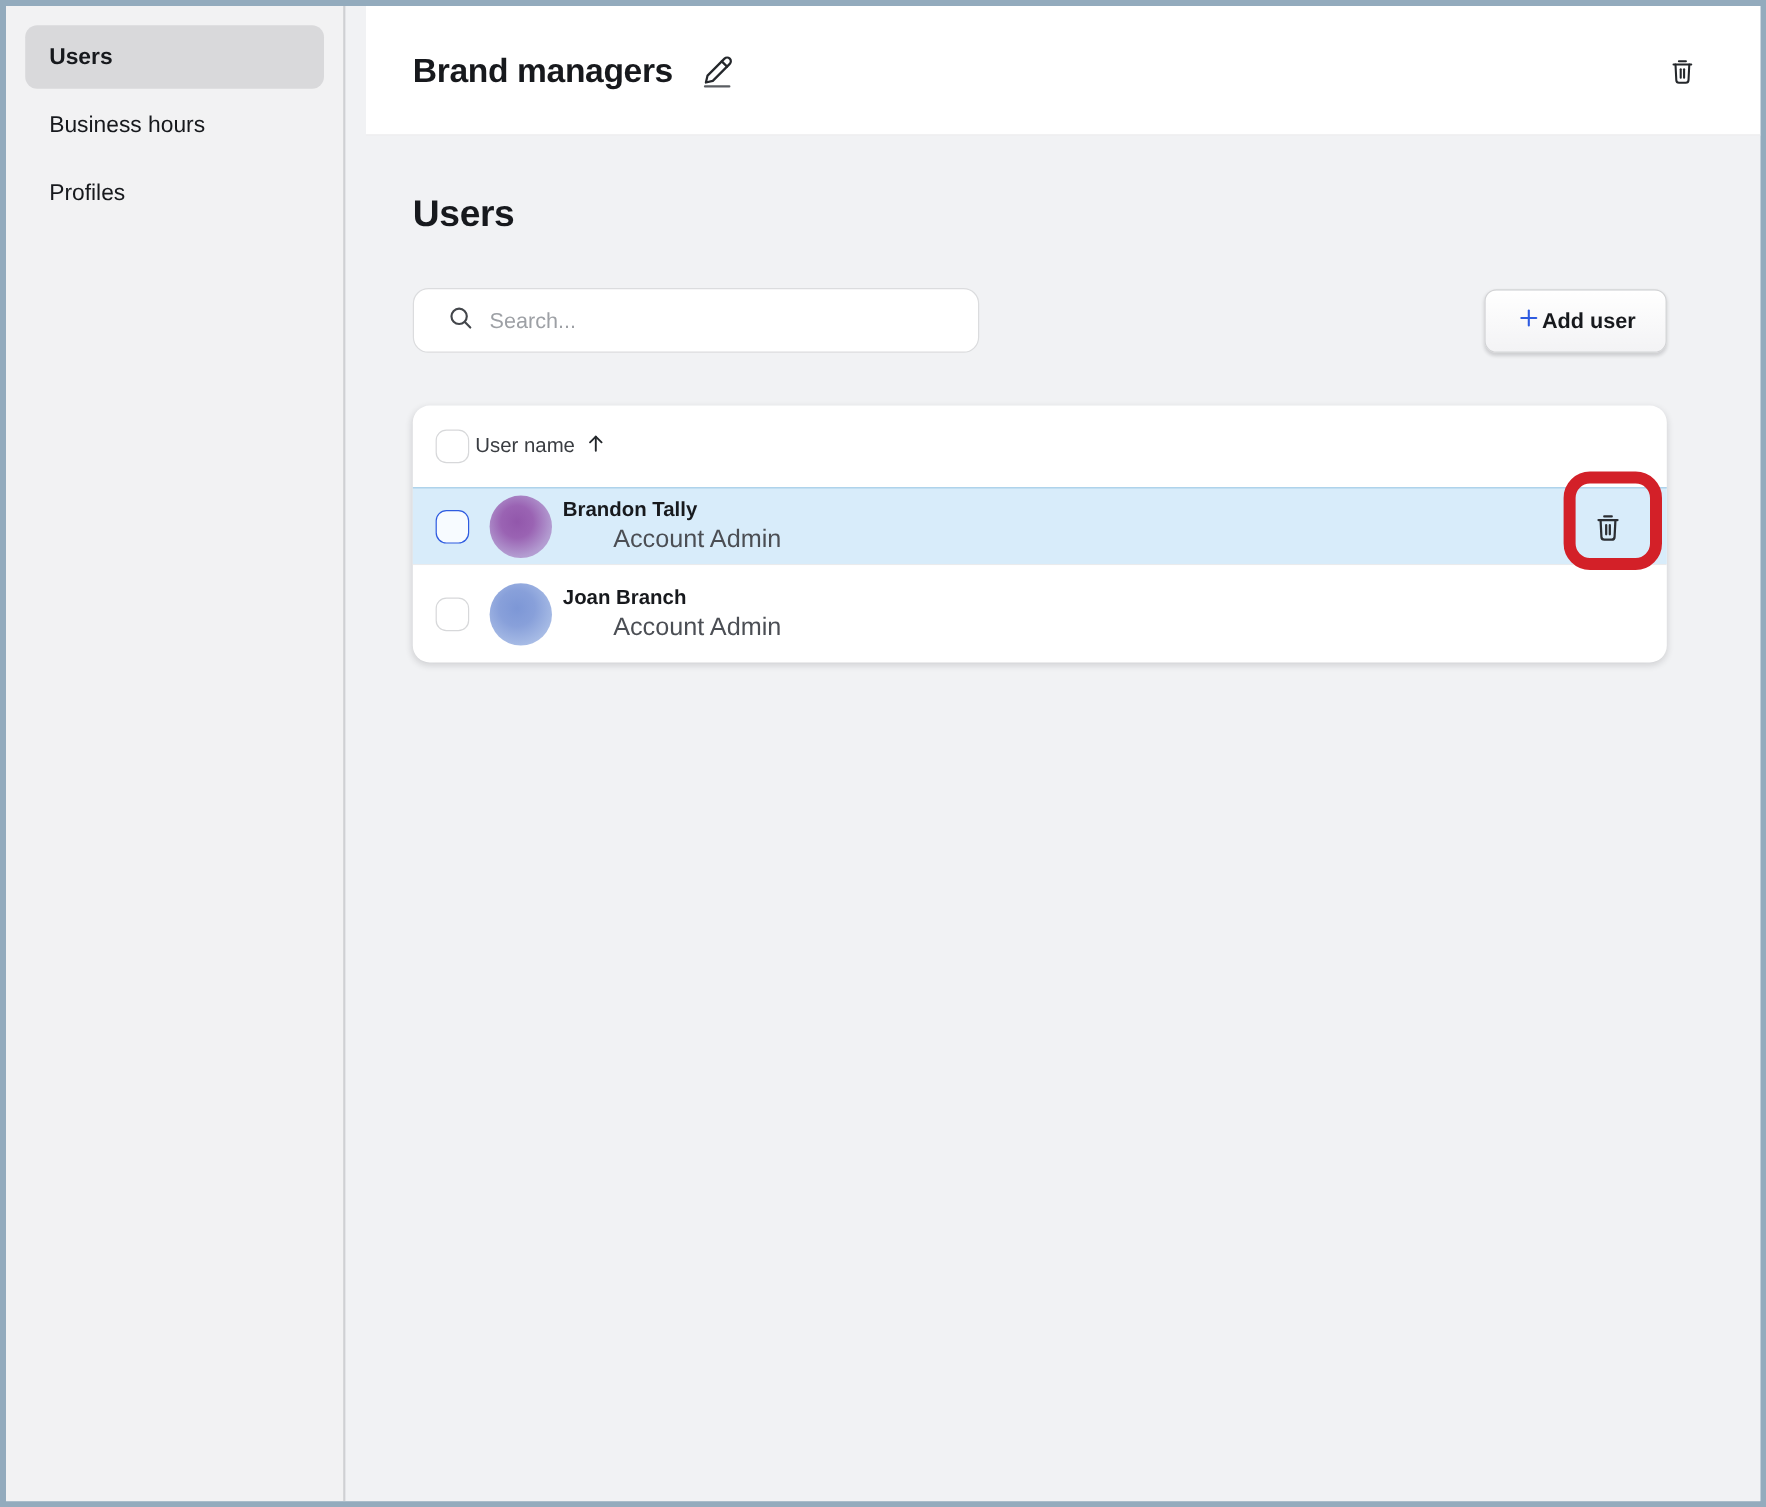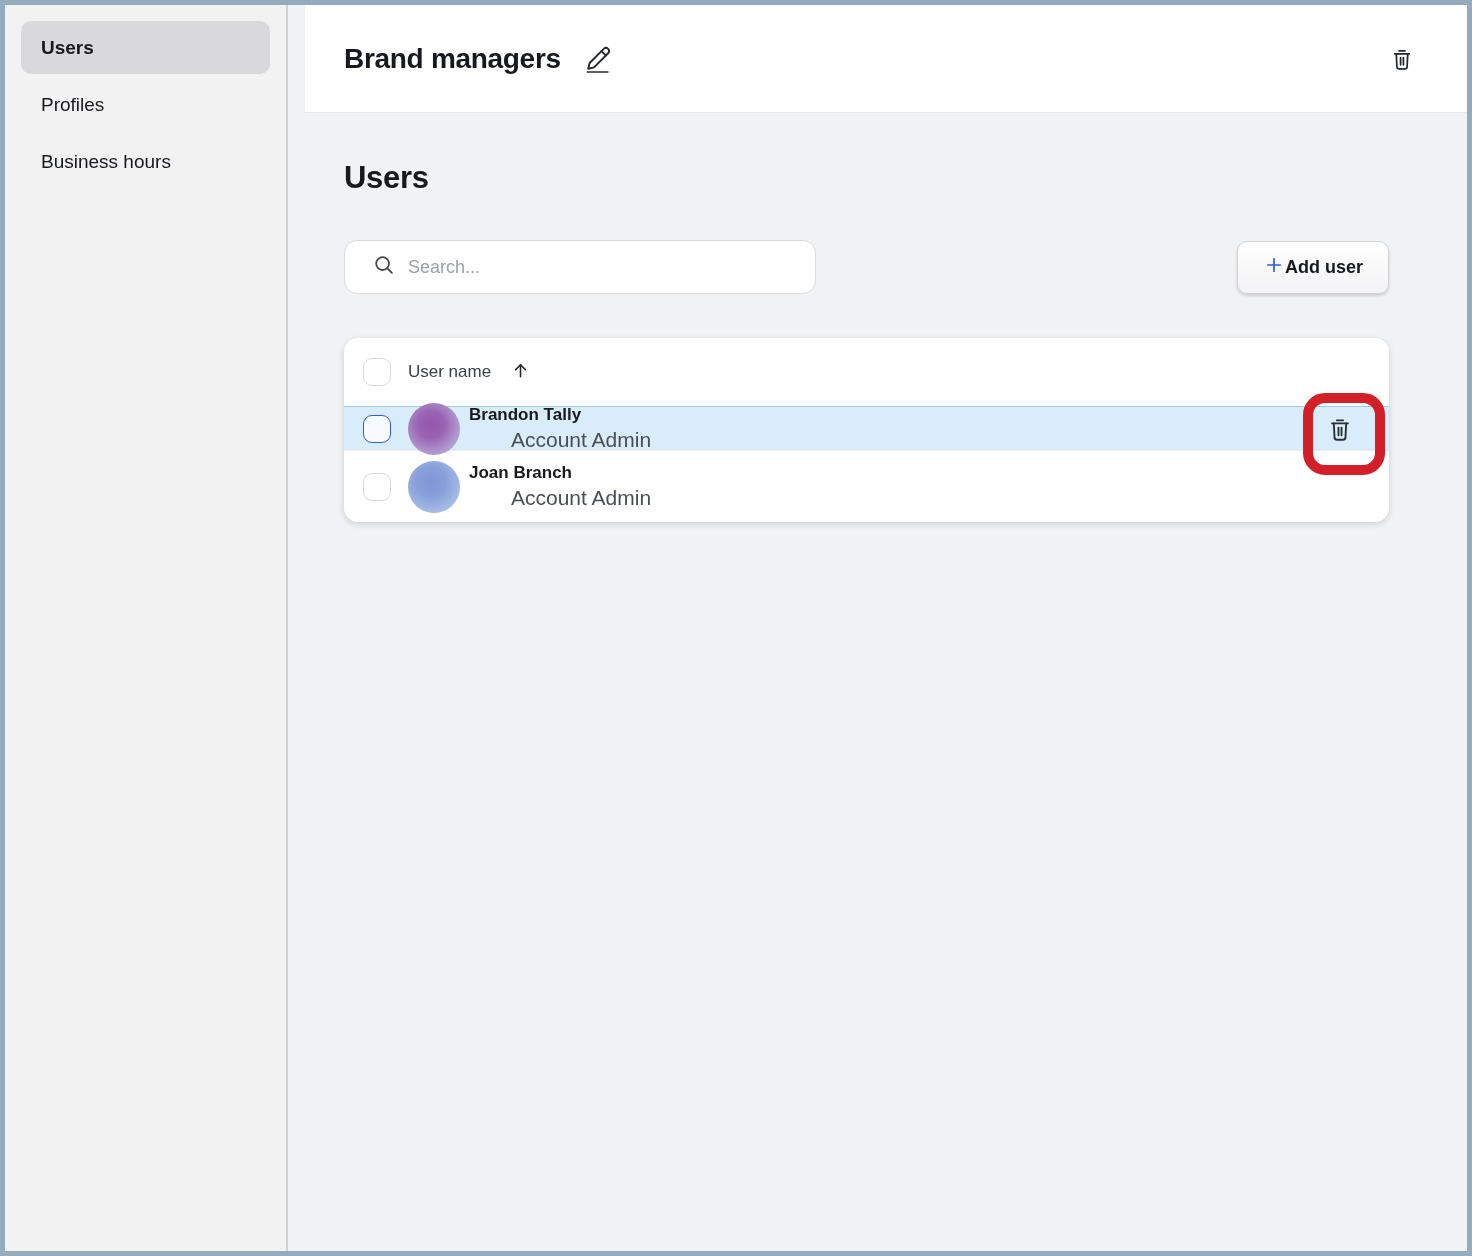--- a/index.html
+++ b/index.html
@@ -62,31 +62,31 @@
     background:linear-gradient(180deg,#ffffff,#f3f3f5);
     box-shadow:0 2px 3px rgba(25,27,31,.16);
     display:flex;align-items:center;cursor:pointer;
     font-family:"Liberation Sans",sans-serif;font-size:18px;font-weight:700;color:var(--text-primary);
   }
   
   .table-card{
     margin-top:44px;background:var(--card-bg);border-radius:14px;
     box-shadow:0 2px 6px rgba(25,27,31,.16);position:relative;
   }
-  .thead-row{height:68px;display:flex;align-items:center;padding:0 20px 0 19px;gap:17px;}
+  .thead-row{height:68px;display:flex;align-items:center;padding:0 20px 0 19px;gap:5px;}
   .col-label{font-size:17px;color:#3a3d42;}
   .sort-icon{color:#24272b;margin-left:2px;}
   .checkbox{
     width:28px;height:28px;border-radius:9px;background:#fff;
     border:1.5px solid #d7d8da;flex:0 0 auto;cursor:pointer;
   }
   .checkbox.blue{border-color:var(--accent-blue);background:#f7fbff;}
   .trow{display:flex;align-items:center;padding:0 35px 0 19px;border-top:1px solid #eaebed;}
-  .trow.highlight{height:44px;background:var(--row-highlight);border-top-color:var(--row-highlight-border);}
-  .trow.plain{height:72px;border-radius:0 0 14px 14px;}
+  .trow.highlight{height:64px;background:var(--row-highlight);border-top-color:var(--row-highlight-border);}
+  .trow.plain{height:82px;border-radius:0 0 14px 14px;}
   .avatar{width:52px;height:52px;border-radius:50%;margin-left:17px;flex:0 0 auto;}
   .avatar.a0{background:radial-gradient(circle at 44% 42%, var(--avatar1-center) 0%, #9a63b3 32%, #b29ad0 68%, var(--avatar1-edge) 100%);}
   .avatar.a1{background:radial-gradient(circle at 44% 40%, var(--avatar2-center) 0%, #88a0da 35%, #a9bde6 75%, var(--avatar2-edge) 100%);}
   .user-meta{margin-left:9px;display:flex;flex-direction:column;gap:3px;}
   .user-name{font-size:17px;font-weight:700;color:var(--text-primary);}
   .user-role{font-size:21px;color:var(--text-secondary);margin-left:42px;}
   .row-action{margin-left:auto;color:#2b2e33;}
   
   .annotation{
     position:absolute;top:55px;right:4px;width:82px;height:82px;
@@ -95,24 +95,24 @@
   }
 </style>
 </head>
 <body>
 
 <nav class="sidebar">
   <div class="side-item active">
     <span>Users</span>
   </div>
   <div class="side-item">
+    <span>Business hours</span>
+  </div>
+  <div class="side-item">
     <span>Profiles</span>
-  </div>
-  <div class="side-item">
-    <span>Business hours</span>
   </div>
 </nav>
 
 <div class="main">
 
   <header class="header-card">
     <div class="title-group">
       <h1 class="page-title">Brand managers</h1>
       <button class="icon-btn" aria-label="Edit group name">
         <span>

